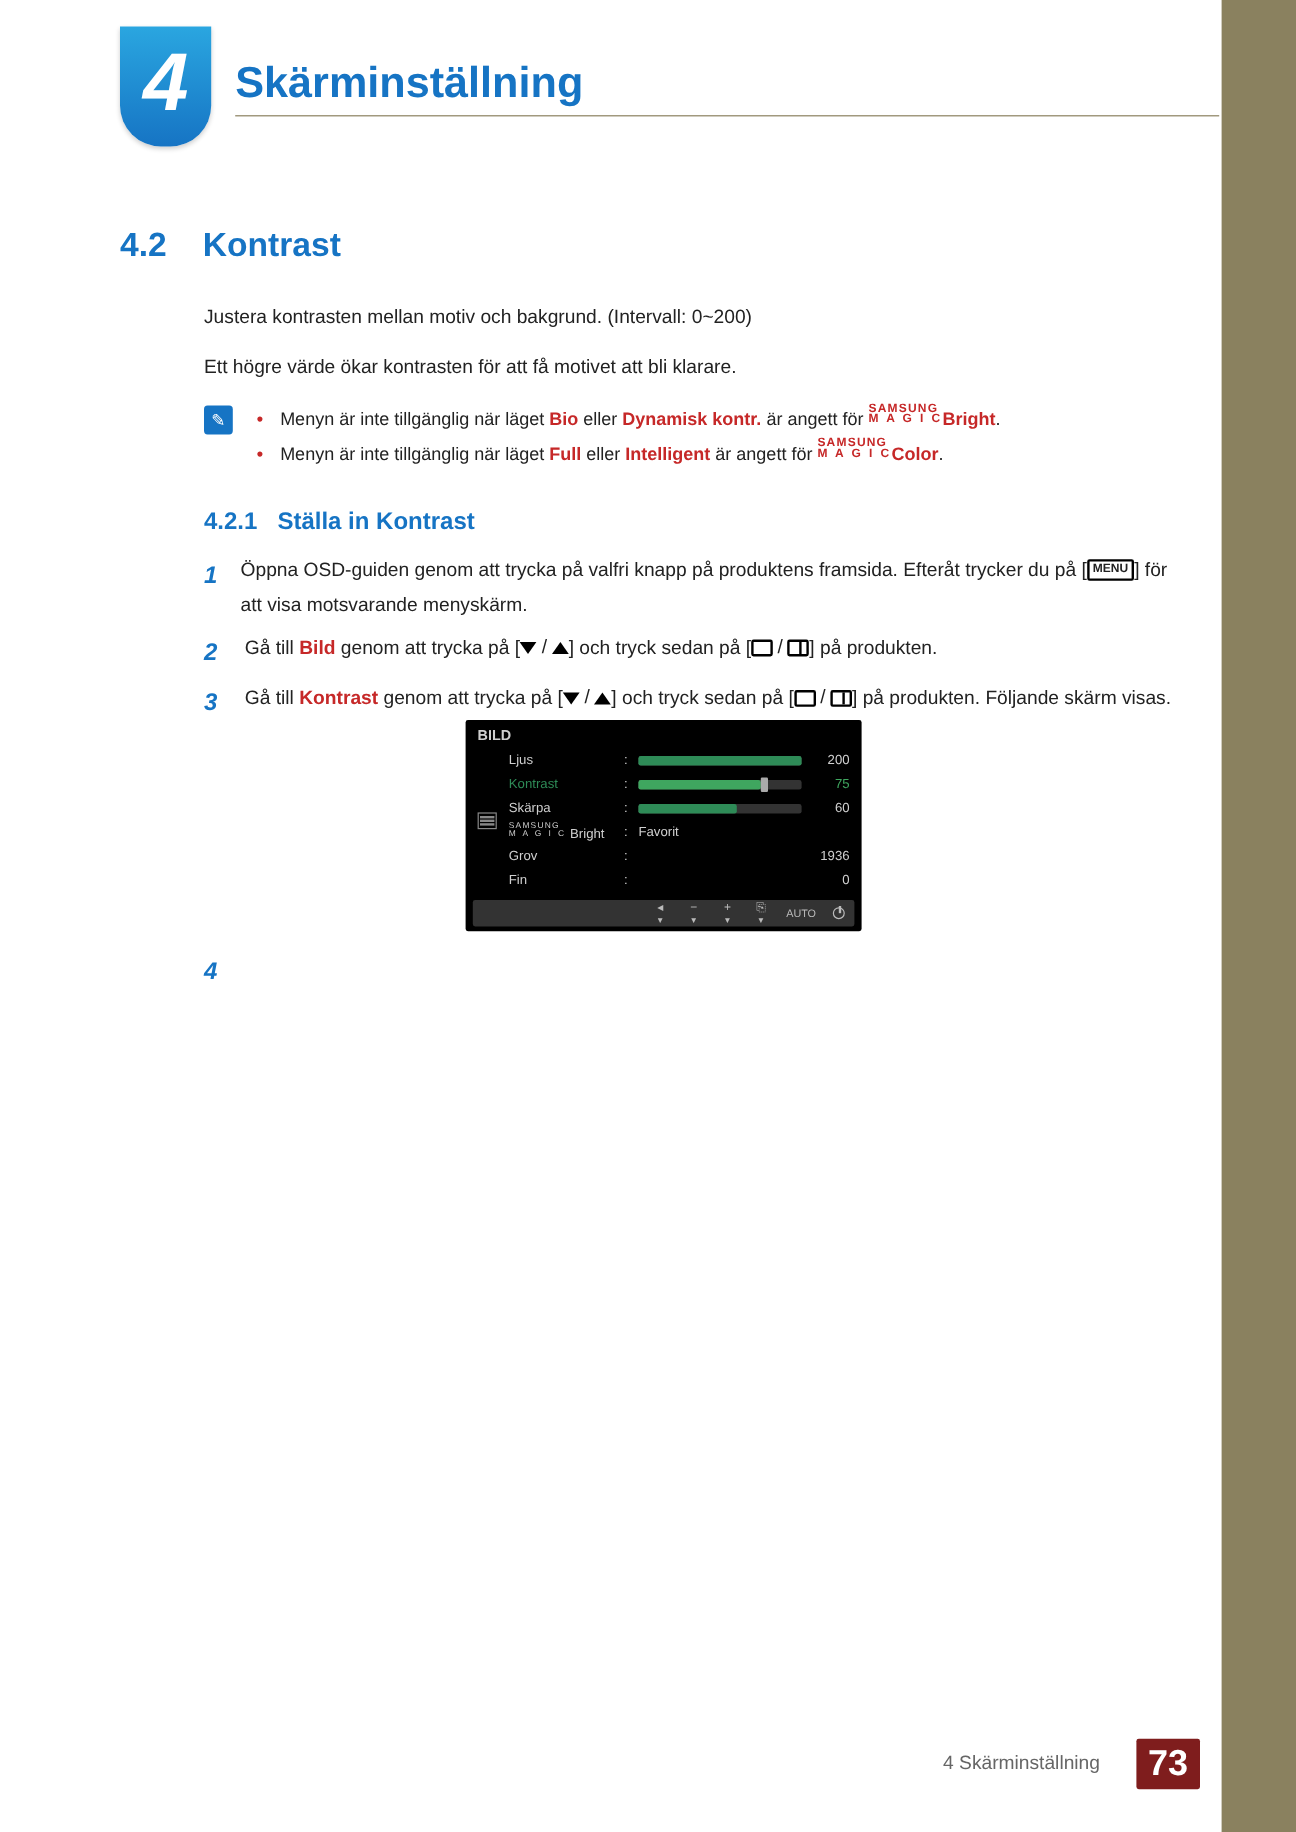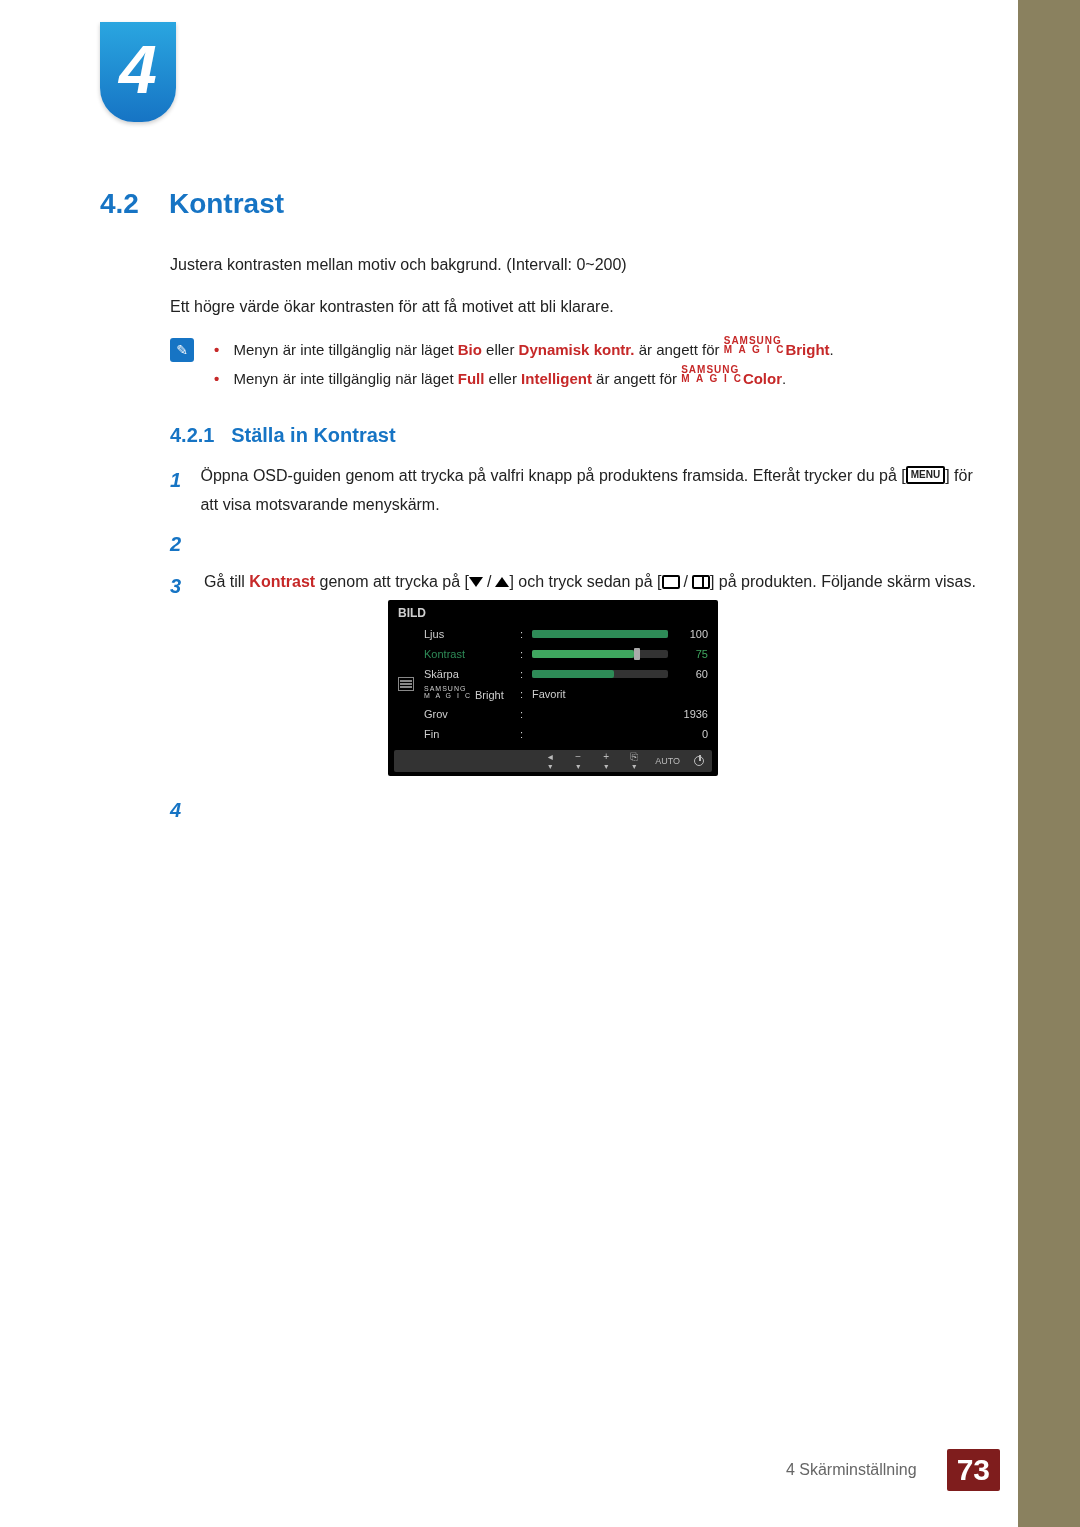--- a/index.html
+++ b/index.html
@@ -159,20 +159,21 @@
     padding: 4px 10px; border-radius: 2px;
   }
 </style>
 </head>
 <body>
 
 <div class="side-bar"></div>
 
 <div class="header">
   <div class="chapter-badge">4</div>
+  <div class="chapter-title">Skärminställning</div>
 </div>
 
 <div class="sec-head">
   <span>4.2</span>
   <span>Kontrast</span>
 </div>
 
 <div class="body-txt p1">Justera kontrasten mellan motiv och bakgrund. (Intervall: 0~200)</div>
 <div class="body-txt p2">Ett högre värde ökar kontrasten för att få motivet att bli klarare.</div>
 
@@ -212,20 +213,23 @@
 
 <div class="steps">
   <div class="step">
     <div class="step-num">1</div>
     <div>
       <span>Öppna OSD-guiden genom att trycka på valfri knapp på produktens framsida. Efteråt trycker du på [</span><span class="menu-box">MENU</span><span>] för att visa motsvarande menyskärm.</span>
     </div>
   </div>
   <div class="step">
     <div class="step-num">2</div>
+    <div>
+      <span>Gå till </span><span class="em1">Bild</span><span> genom att trycka på [</span><span class="btn-glyph"><span class="tri-down"></span>/<span class="tri-up"></span></span><span>] och tryck sedan på [</span><span class="btn-glyph"><span class="rect-icon"></span>/<span class="rect-icon b"></span></span><span>] på produkten.</span>
+    </div>
   </div>
   <div class="step">
     <div class="step-num">3</div>
     <div>
       <span>Gå till </span><span class="em1">Kontrast</span><span> genom att trycka på [</span><span class="btn-glyph"><span class="tri-down"></span>/<span class="tri-up"></span></span><span>] och tryck sedan på [</span><span class="btn-glyph"><span class="rect-icon"></span>/<span class="rect-icon b"></span></span><span>] på produkten. Följande skärm visas.</span>
     </div>
   </div>
 </div>
 
 <div class="osd">
@@ -238,21 +242,21 @@
           <span></span>
         </div>
     </div>
     <div class="osd-rows">
       <div class="osd-row">
         <div class="osd-label">Ljus</div>
         <div class="osd-colon">:</div>
         <div class="osd-bar">
             <div class="fill" style="width:100%"></div>
           </div>
-        <div class="osd-val">100</div>
+        <div class="osd-val">200</div>
       </div>
       <div class="osd-row">
         <div class="osd-label sel">Kontrast</div>
         <div class="osd-colon">:</div>
         <div class="osd-bar sel">
             <div class="fill" style="width:75%"></div>
             <div class="osd-handle" style="left:75%"></div>
           </div>
         <div class="osd-val" style="color:#3fa65f">75</div>
       </div>

